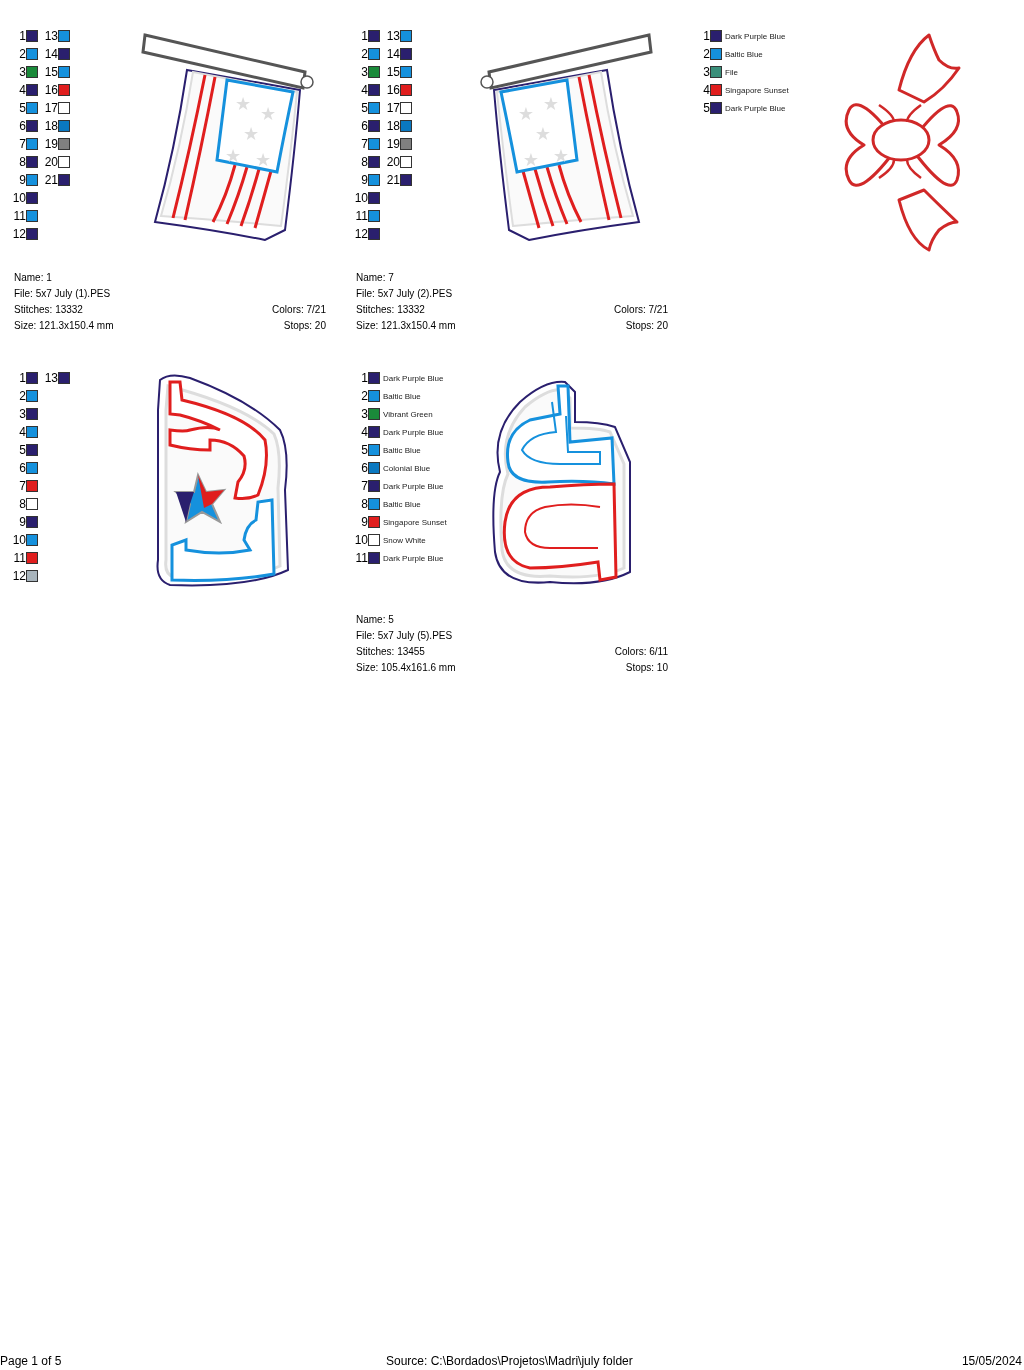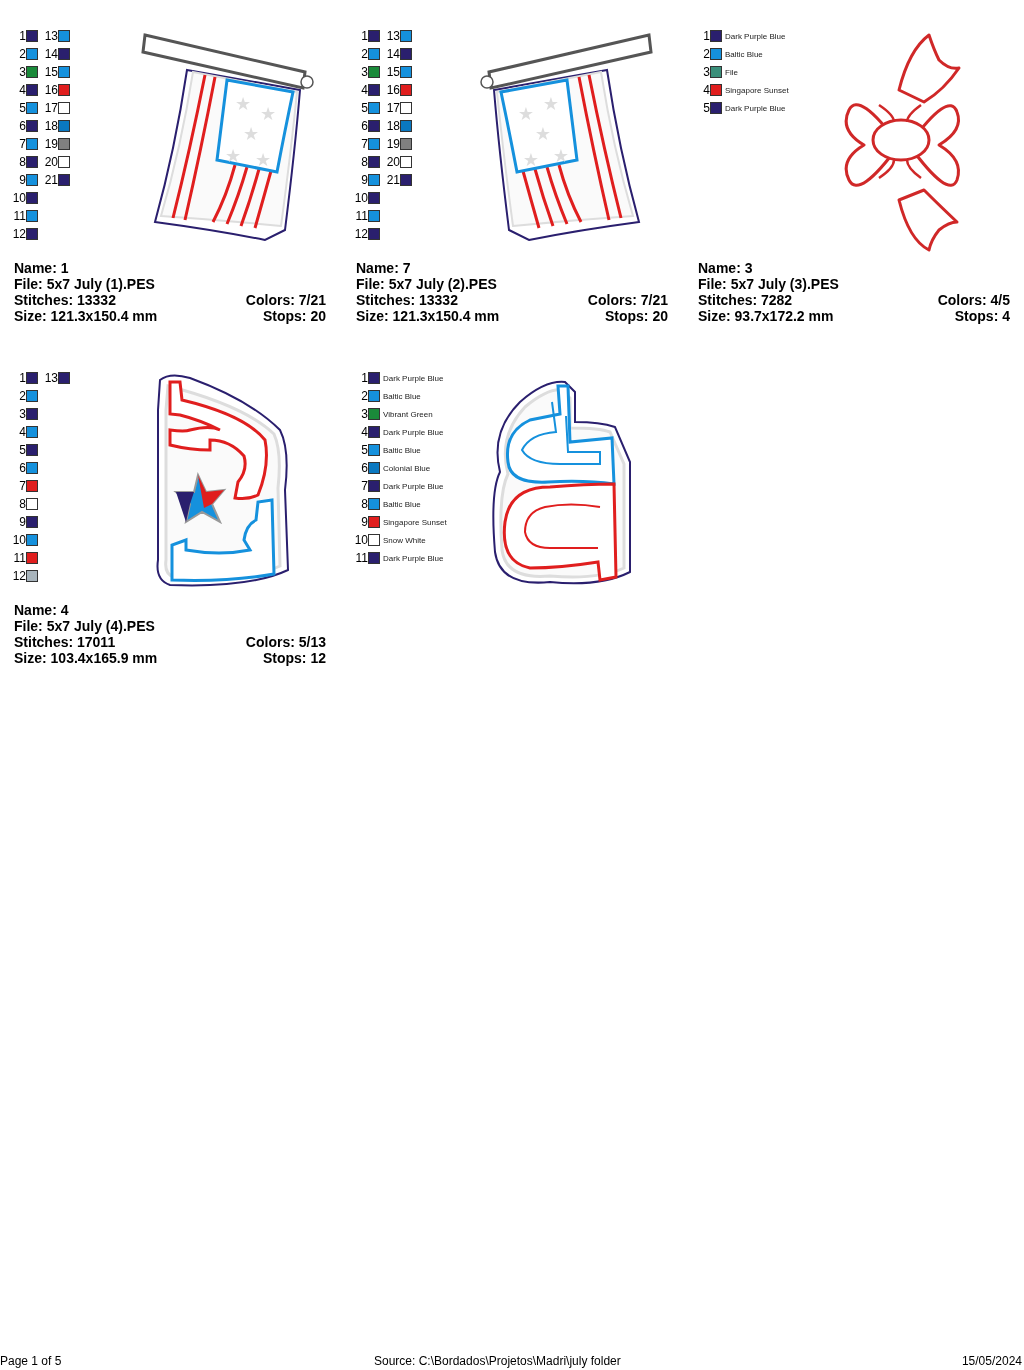--- a/index.html
+++ b/index.html
@@ -4,21 +4,21 @@
 <style>
   html,body{margin:0;padding:0;background:#fff;}
   body{width:1024px;height:1370px;position:relative;overflow:hidden;font-family:"Liberation Sans",sans-serif;color:#000;}
   .card{position:absolute;width:320px;height:330px;}
   .swatches{position:absolute;left:0;top:0;}
   .sw-row{position:absolute;height:18px;display:flex;align-items:center;white-space:nowrap;}
   .sw-num{display:inline-block;text-align:right;font-size:12px;line-height:14px;}
   .sw-box{display:inline-block;width:12px;height:12px;border:1px solid #333;box-sizing:border-box;}
   .sw-name{font-size:8px;margin-left:3px;color:#222;}
   .art{position:absolute;}
-  .info{position:absolute;left:4px;top:240px;width:312px;font-weight:bold;font-size:14px;line-height:16px;}
+  .info{position:absolute;left:4px;top:250px;width:312px;font-weight:normal;font-size:10px;line-height:16px;}
   .info .line{position:relative;height:16px;}
   .info .right{position:absolute;right:0;top:0;}
   .footer{position:absolute;top:1354px;font-size:12px;}
 </style>
 </head>
 <body>
 
 <div class="card" style="left:10px;top:20px;">
   <div class="swatches">
       <div class="sw-row" style="left: 0px; top: 7px;">
@@ -289,26 +289,20 @@
       <path d="M70 115 Q110 60 118 82 Q125 100 100 115 Q125 130 118 150 Q110 170 70 115 Z"></path>
       <ellipse cx="62" cy="110" rx="28" ry="20"></ellipse>
     </g>
     <g stroke="#d02828" stroke-width="2.5" fill="none">
       <path d="M40 75 Q55 85 55 92"></path>
         <path d="M82 75 Q68 85 68 92"></path>
       <path d="M40 148 Q55 138 55 130"></path>
         <path d="M82 148 Q68 138 68 130"></path>
     </g>
   </svg>
-  <div class="info">
-    <div class="line"><span>Name: 3</span></div>
-    <div class="line"><span>File: 5x7 July (3).PES</span></div>
-    <div class="line"><span>Stitches: 7282</span><span class="right">Colors: 4/5</span></div>
-    <div class="line"><span>Size: 93.7x172.2 mm</span><span class="right">Stops: 4</span></div>
-  </div>
 </div>
 
 <div class="card" style="left:10px;top:362px;">
   <div class="swatches">
       <div class="sw-row" style="left: 0px; top: 7px;">
         <span class="sw-num" style="width: 16px;">1</span>
         <span class="sw-box" style="background: rgb(42, 31, 110);"></span>
       </div>
       <div class="sw-row" style="left: 0px; top: 25px;">
         <span class="sw-num" style="width: 16px;">2</span>
@@ -361,26 +355,20 @@
     </div>
   <svg class="art" style="left:140px;top:8px;" width="140" height="222" viewBox="0 0 140 222">
     <path d="M10 10 Q20 2 40 8 Q100 30 130 60 Q140 80 135 120 L138 200 Q100 218 20 215 Q5 210 8 190 L8 40 Z" fill="#fff" stroke="#2a1f6e" stroke-width="2"></path>
     <path d="M18 16 Q95 36 124 64 Q132 82 128 118 L130 196 Q100 210 24 207 Q14 204 16 190 L16 40 Z" fill="#fafafa" stroke="#ddd" stroke-width="3"></path>
     <path d="M20 12 L30 12 L32 30 Q95 45 115 70 Q120 95 108 125 Q98 130 85 128 L88 112 Q98 100 94 86 Q80 70 60 70 L60 80 Q40 80 20 75 L20 60 Q35 62 40 60 Q60 55 70 60 Q50 50 30 45 L20 44 Z" fill="#fff" stroke="#e01e1e" stroke-width="3"></path>
     <path d="M22 175 L22 210 Q80 212 124 204 L122 130 L108 132 L106 150 Q96 155 94 170 L100 180 Q70 186 36 180 L36 170 Z" fill="#fff" stroke="#1591dd" stroke-width="3"></path>
     <path d="M48 105 L56 122 L74 120 L62 134 L70 152 L52 142 L36 152 L40 134 L26 122 L44 122 Z" fill="#1591dd" stroke="#999" stroke-width="2"></path>
     <path d="M48 105 L56 122 L74 120 L62 134 L54 138 Z" fill="#e01e1e"></path>
     <path d="M26 122 L44 122 L40 134 L36 152 Z" fill="#2a1f6e"></path>
   </svg>
-  <div class="info">
-    <div class="line"><span>Name: 4</span></div>
-    <div class="line"><span>File: 5x7 July (4).PES</span></div>
-    <div class="line"><span>Stitches: 17011</span><span class="right">Colors: 5/13</span></div>
-    <div class="line"><span>Size: 103.4x165.9 mm</span><span class="right">Stops: 12</span></div>
-  </div>
 </div>
 
 <div class="card" style="left:352px;top:362px;">
   <div class="swatches">
       <div class="sw-row" style="left: 0px; top: 7px;">
         <span class="sw-num" style="width: 16px;">1</span>
         <span class="sw-box" style="background: rgb(42, 31, 110);"></span>
         <span class="sw-name">Dark Purple Blue</span>
       </div>
       <div class="sw-row" style="left: 0px; top: 25px;">
@@ -435,17 +423,23 @@
       </div>
     </div>
   <svg class="art" style="left:138px;top:10px;" width="145" height="220" viewBox="0 0 145 220">
     <path d="M30 30 Q55 8 75 10 L85 20 L85 50 Q110 50 125 55 L140 90 L140 200 Q110 215 60 210 Q10 215 5 180 Q0 120 10 100 Q0 60 30 30 Z" fill="#fff" stroke="#2a1f6e" stroke-width="2"></path>
     <path d="M35 35 Q58 16 72 18 L80 26 L80 56 Q110 56 120 60 L134 92 L134 196 Q108 208 60 204 Q16 208 12 178 Q8 122 18 102 Q8 64 35 35 Z" fill="#fafafa" stroke="#ddd" stroke-width="3"></path>
     <path d="M68 14 L78 14 L80 70 L122 66 L124 112 Q95 108 58 110 Q20 112 18 90 Q14 60 40 48 L70 42 Z" fill="#fff" stroke="#1591dd" stroke-width="3"></path>
     <path d="M62 30 L66 60 Q40 62 32 78 Q40 92 70 92 L110 92 L110 80 L78 80 L76 44" fill="none" stroke="#1591dd" stroke-width="2"></path>
     <path d="M124 112 L126 205 L110 208 L108 190 Q70 196 40 196 Q10 190 15 150 Q20 115 60 115 Q95 112 124 112 Z" fill="#fff" stroke="#e01e1e" stroke-width="3"></path>
     <path d="M110 135 Q80 130 55 135 Q35 140 35 160 Q38 176 60 176 L108 176" fill="none" stroke="#e01e1e" stroke-width="2"></path>
   </svg>
+  <div class="info">
+    <div class="line"><span>Name: 5</span></div>
+    <div class="line"><span>File: 5x7 July (5).PES</span></div>
+    <div class="line"><span>Stitches: 13455</span><span class="right">Colors: 6/11</span></div>
+    <div class="line"><span>Size: 105.4x161.6 mm</span><span class="right">Stops: 10</span></div>
+  </div>
 </div>
 
 <div class="footer" style="left:0px;">Page 1 of 5</div>
-<div class="footer" style="left:374px;">Source: C:\Bordados\Projetos\Madri\july folder</div>
+<div class="footer" style="left:386px;">Source: C:\Bordados\Projetos\Madri\july folder</div>
 <div class="footer" style="right:2px;">15/05/2024</div>
 
 </body></html>

